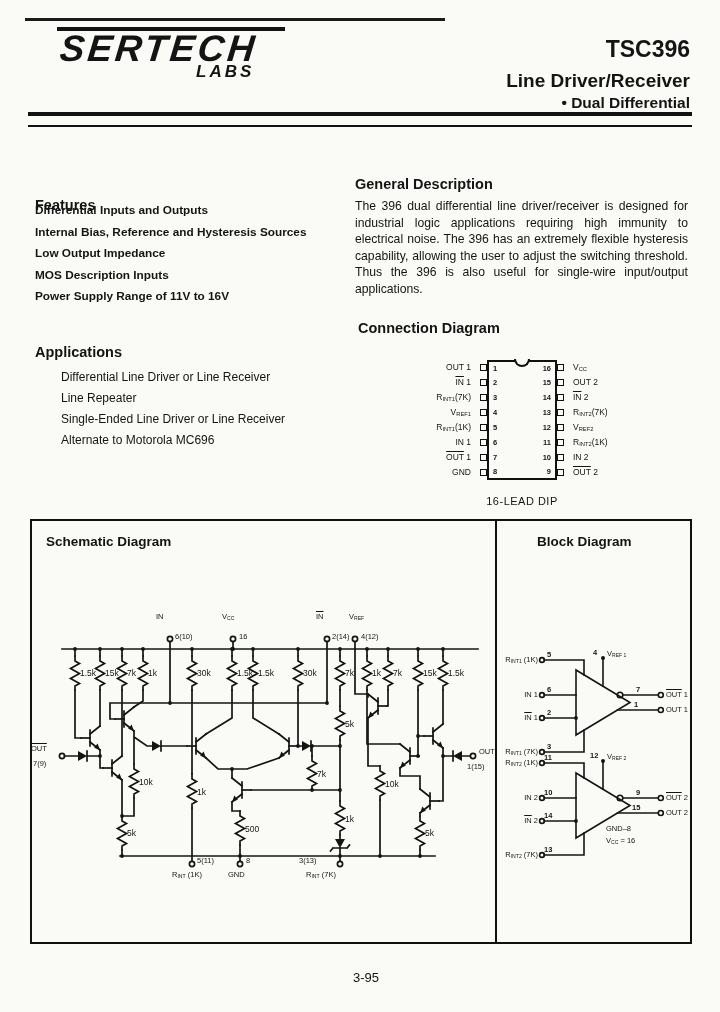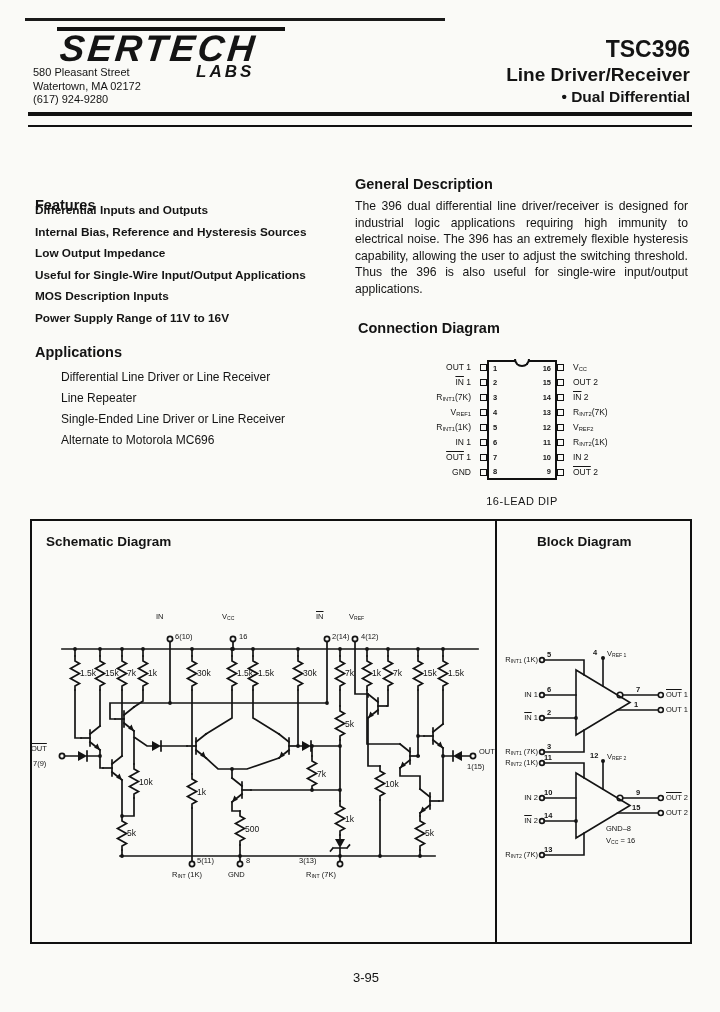--- a/index.html
+++ b/index.html
@@ -10,21 +10,21 @@
   .ovl{text-decoration:overline;}
   
   .artifact-top{left:25px;top:18px;width:420px;height:3px;background:#1a1a1a;}
   .logo-bar{left:57px;top:27px;width:228px;height:4px;background:#121212;}
   .logo-text{left:60px;top:28px;font-size:37px;font-weight:bold;font-style:italic;
              letter-spacing:3px;transform:skewX(-6deg);}
   .logo-labs{left:196px;top:62px;font-size:17px;font-weight:bold;font-style:italic;letter-spacing:3px;}
   .address{left:33px;top:66px;font-size:11px;line-height:13.5px;}
   .hdr-right{right:30px;top:38px;text-align:right;font-weight:bold;line-height:1;}
   .part-no{font-size:23px;}
-  .prod-title{font-size:19px;margin-top:4px;text-align:right;}
+  .prod-title{font-size:19px;margin-top:10px;text-align:right;}
   .prod-sub{font-size:15.5px;margin-top:5px;}
   .dbl-rule{left:28px;top:112px;width:664px;height:9px;border-top:4px solid #111;border-bottom:2px solid #111;}
   
   .h2{font-size:14.5px;font-weight:bold;}
   .feat-items{left:35px;top:200px;font-size:11.8px;font-weight:bold;line-height:21.5px;}
   .app-items{left:35px;top:367px;font-size:12px;line-height:21px;margin-left:26px;}
   .gdesc{left:355px;top:198px;width:333px;font-size:12.2px;line-height:16.5px;text-align:justify;}
   
   .dip{left:370px;top:360px;width:300px;height:165px;}
   .dip-grid{position:absolute;left:0;top:0;display:grid;width:300px;
@@ -58,38 +58,32 @@
 </head>
 <body>
 
 <div class="page">
 
   <div class="abs artifact-top"></div>
 
   <div class="abs logo-bar"></div>
   <div class="abs logo-text">SERTECH</div>
   <div class="abs logo-labs">LABS</div>
-  <div class="abs address">
-    <div>580 Pleasant Street</div>
-    <div>Watertown, MA  02172</div>
-    <div>(617) 924-9280</div>
-  </div>
   <div class="abs hdr-right">
     <div class="part-no">TSC396</div>
     <div class="prod-title">Line Driver/Receiver</div>
     <div class="prod-sub">• Dual Differential</div>
   </div>
   <div class="abs dbl-rule"></div>
 
   <div class="abs h2" style="left:35px;top:177px;margin-top:20px;">Features</div>
   <div class="abs feat-items">
     <div>Differential Inputs and Outputs</div>
     <div>Internal Bias, Reference and Hysteresis Sources</div>
     <div>Low Output Impedance</div>
-    <div>Useful for Single-Wire Input/Output Applications</div>
     <div>MOS Description Inputs</div>
     <div>Power Supply Range of 11V to 16V</div>
   </div>
   <div class="abs h2" style="left:35px;top:344px;">Applications</div>
   <div class="abs app-items">
     <div>Differential Line Driver or Line Receiver</div>
     <div>Line Repeater</div>
     <div>Single-Ended Line Driver or Line Receiver</div>
     <div>Alternate to Motorola MC696</div>
   </div>

